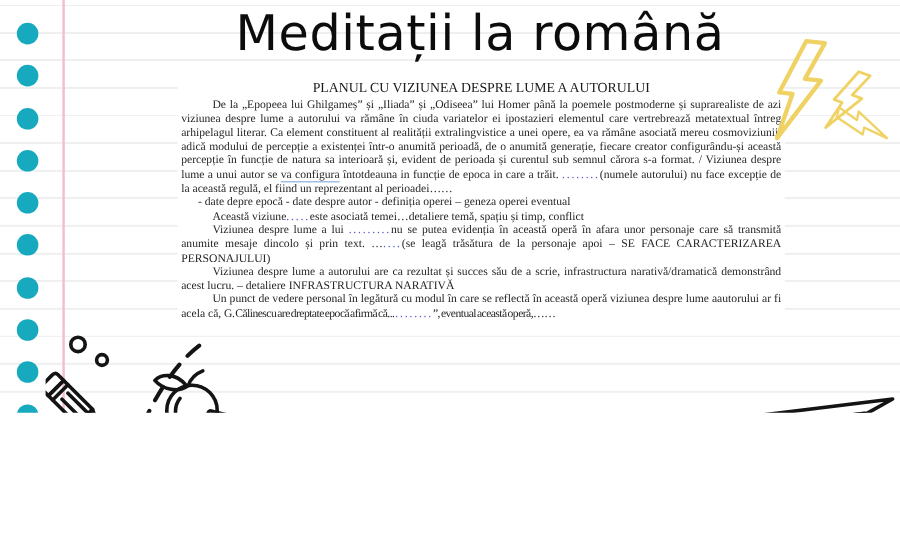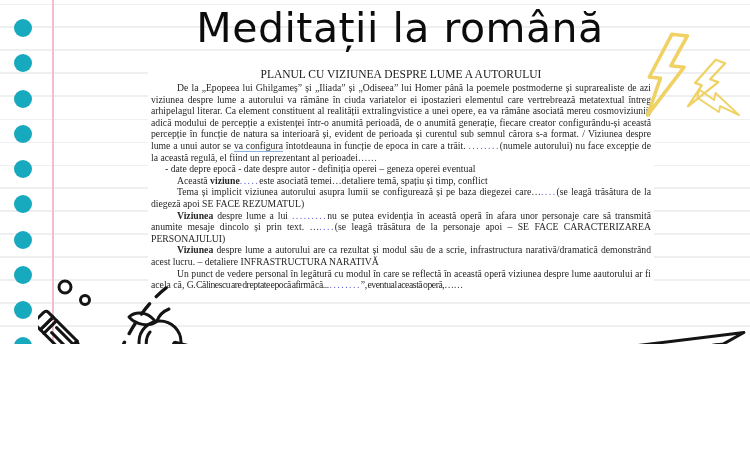--- a/index.html
+++ b/index.html
@@ -30,21 +30,21 @@
     color:#262626;
   }
   .doc-heading{
     text-align:center; font-weight:normal; font-size:11.5px; line-height:13px;
     margin:0 0 1px 0; color:#1a1a1a;
   }
   .doc p{
     margin:0; font-size:9.7px; line-height:11.6px; text-align:justify; text-indent:26px;
   }
   .doc p.bullet{ text-indent:14px; }
-  .doc span.b{ font-weight:bold; }
+  .doc span.b{ font-weight:normal; }
   .doc span.u{ border-bottom:1.2px solid #8ab0dd; }
   .doc span.dots{ color:#5353cf; letter-spacing:1.5px; }
   .doc span.narrow{ letter-spacing:-0.45px; word-spacing:-1.2px; }
   .doodle{ position:absolute; }
   .doodle svg{ display:block; }
   .bolts path{ stroke:var(--bolt-color,#f0d264); }
 </style>
 </head>
 <body>
 
@@ -68,23 +68,22 @@
     </div>
 
   <div class="slide-title">Meditații la română</div>
 
   <div class="doc">
     <div class="doc-heading">PLANUL CU VIZIUNEA  DESPRE LUME A AUTORULUI</div>
     <div>
         <p><span class="">De la „Epopeea lui Ghilgameș” și „Iliada” și „Odiseea” lui Homer până la poemele postmoderne și suprarealiste de azi viziunea despre lume a autorului va rămâne în ciuda variatelor ei ipostazieri elementul care vertrebrează metatextual întreg arhipelagul literar. Ca element constituent al realității extralingvistice a unei opere, ea va rămâne asociată mereu cosmoviziunii, adică modului de percepție a existenței într-o anumită perioadă, de o anumită generație, fiecare creator configurându-și această percepție în funcție de natura sa interioară și, evident de perioada și curentul sub semnul cărora s-a format. / Viziunea despre lume a unui autor se </span><span class="u">va configura</span><span class=""> întotdeauna in funcție de epoca in care a trăit. </span><span class="dots">........</span><span class="">(numele autorului) nu face excepție de la această regulă, el fiind un reprezentant al perioadei……</span></p>
         <p class="bullet"><span class="">-   date depre epocă - date despre autor - definiția operei – geneza operei eventual</span></p>
         <p><span class="">Această </span><span class="b">viziune</span><span class="dots">.....</span><span class="">este asociată temei…detaliere temă, spațiu și timp, conflict</span></p>
-        <p><span class="">Tema și implicit viziunea autorului asupra lumii se configurează și pe baza diegezei care…</span><span class="dots">....</span><span class="">(se leagă trăsătura de la diegeză apoi SE FACE REZUMATUL)</span></p>
         <p><span class="b">Viziunea</span><span class=""> despre lume a lui </span><span class="dots">.........</span><span class="">nu se putea evidenția în  această operă în afara unor personaje care să transmită anumite mesaje dincolo și prin text. …</span><span class="dots">....</span><span class="">(se leagă trăsătura de la personaje apoi – SE FACE CARACTERIZAREA PERSONAJULUI)</span></p>
-        <p><span class="b">Viziunea</span><span class=""> despre lume a autorului are ca rezultat și modul său de a scrie, infrastructura narativă/dramatică demonstrând acest lucru. – detaliere INFRASTRUCTURA NARATIVĂ</span></p>
+        <p><span class="b">Viziunea</span><span class=""> despre lume a autorului are ca rezultat și succes său de a scrie, infrastructura narativă/dramatică demonstrând acest lucru. – detaliere INFRASTRUCTURA NARATIVĂ</span></p>
         <p><span class="">Un punct de vedere personal în legătură cu modul în care se reflectă în această operă viziunea despre lume aautorului ar fi acela că, </span><span class="narrow">G. Călinescu are dreptate epocă afirmă că... </span><span class="dots">........</span><span class="narrow">”, eventual această operă,……</span></p>
       </div>
   </div>
 
   <div class="doodle bolts" style="left:638px; top:24px;">
     <svg width="112" height="108" viewBox="0 0 112 108" fill="none" stroke-width="3.2" stroke-linejoin="round">
       <path transform="translate(14,6) rotate(6) scale(1.12)" d="M18,2 L2,42 L12,42 L4,76 L32,30 L20,30 L32,2 Z"></path>
       <path transform="translate(66,30) rotate(20) scale(0.72)" d="M18,2 L2,42 L12,42 L4,76 L32,30 L20,30 L32,2 Z"></path>
       <path transform="translate(56,84) rotate(-78) scale(0.6)" d="M18,2 L2,42 L12,42 L4,76 L32,30 L20,30 L32,2 Z"></path>
     </svg>

